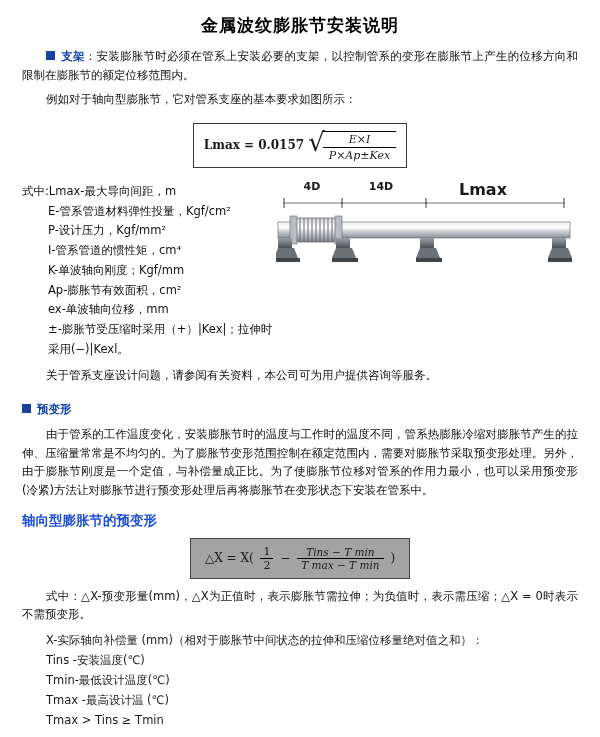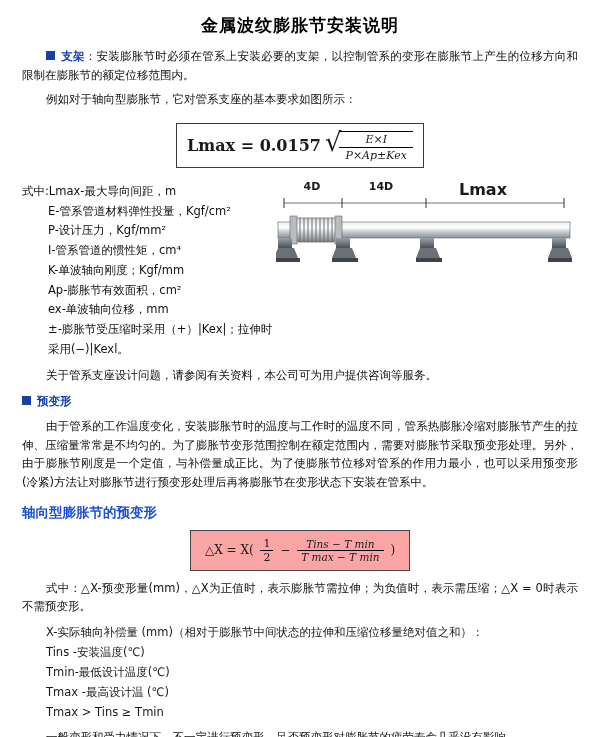--- a/index.html
+++ b/index.html
@@ -51,21 +51,21 @@
   
   .formula-box{
     border:1px solid #3a3a3a;
     display:inline-block;
     padding:5px 10px 5px 10px;
     margin:8px 0 8px 0;
     background:#fff;
   }
   .formula-wrap{text-align:center;}
   .f-row{display:flex;align-items:center;font-size:12px;}
-  .f-lhs{font-weight:bold;font-family:"DejaVu Serif","Liberation Serif",serif;font-size:16px;text-align:center;}
+  .f-lhs{font-weight:bold;font-family:"DejaVu Serif","Liberation Serif",serif;font-size:12px;text-align:center;}
   .radical{
     display:flex;align-items:stretch;margin-left:4px;
   }
   .radical-sign{
     font-size:26px;line-height:26px;font-family:"DejaVu Serif","Liberation Serif",serif;
     margin-right:-2px;
   }
   .frac{
     display:inline-block;text-align:center;border-top:1px solid #000;padding-top:1px;margin-top:2px;
     font-family:"DejaVu Serif","Liberation Serif",serif;font-style:italic;font-size:11px;
@@ -79,21 +79,21 @@
   .defs .lvl1{padding-left:0;}
   .defs .lvl2{padding-left:26px;}
   .dimlabel{text-align:center;}
 
   .defs-figwrap{display:flex;gap:0;}
   .defs-left{flex:0 0 260px;}
 
   
   .eq-center{text-align:center;margin:8px 0 8px 0;font-size:12px;font-family:"DejaVu Serif","Liberation Serif",serif;}
   .eq-box{
-    display:inline-block;border:1px solid #444;padding:6px 14px;background:#fca5a5;
+    display:inline-block;border:1px solid #444;padding:6px 14px;background:#a3a3a3;
   }
   .ifrac{
     display:inline-block;text-align:center;vertical-align:middle;margin:0 3px;
     font-style:italic;font-size:10.5px;
   }
   .ifrac .n{display:block;border-bottom:1px solid #000;padding:0 4px;}
   .ifrac .d{display:block;padding:0 4px;}
   .half{
     display:inline-block;text-align:center;vertical-align:middle;margin:0 3px;font-size:11px;
   }
@@ -218,21 +218,21 @@
               <polygon points="276,52 292,52 296,62 272,62" fill="#6b7076"></polygon>
               <rect x="272" y="62" width="26" height="4" fill="#3f4347"></rect>
             </g>
           </svg>
         </div>
       </div>
     </div>
 
     <p class="para indent">关于管系支座设计问题，请参阅有关资料，本公司可为用户提供咨询等服务。</p>
 
-    <p class="para" style="margin-top:8px;">
+    <p class="para" style="margin-top:16px;">
       <span class="sq"></span><span class="heading-inline-label">预变形</span>
     </p>
     <p class="para indent">由于管系的工作温度变化，安装膨胀节时的温度与工作时的温度不同，管系热膨胀冷缩对膨胀节产生的拉伸、压缩量常常是不均匀的。为了膨胀节变形范围控制在额定范围内，需要对膨胀节采取预变形处理。另外，由于膨胀节刚度是一个定值，与补偿量成正比。为了使膨胀节位移对管系的作用力最小，也可以采用预变形(冷紧)方法让对膨胀节进行预变形处理后再将膨胀节在变形状态下安装在管系中。</p>
 
     <div class="heading-cyan">轴向型膨胀节的预变形</div>
 
     <div class="eq-center">
       <span class="eq-box">
         <span>△X = X(</span>
         <span class="half">

